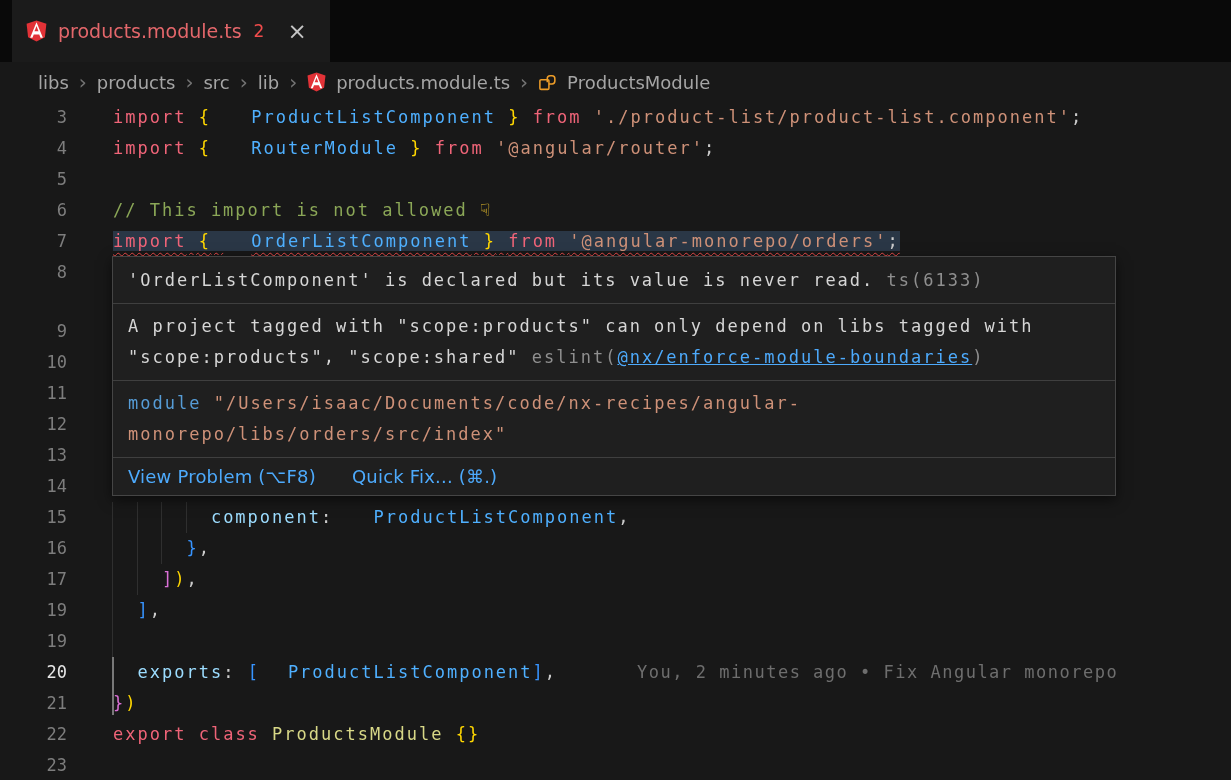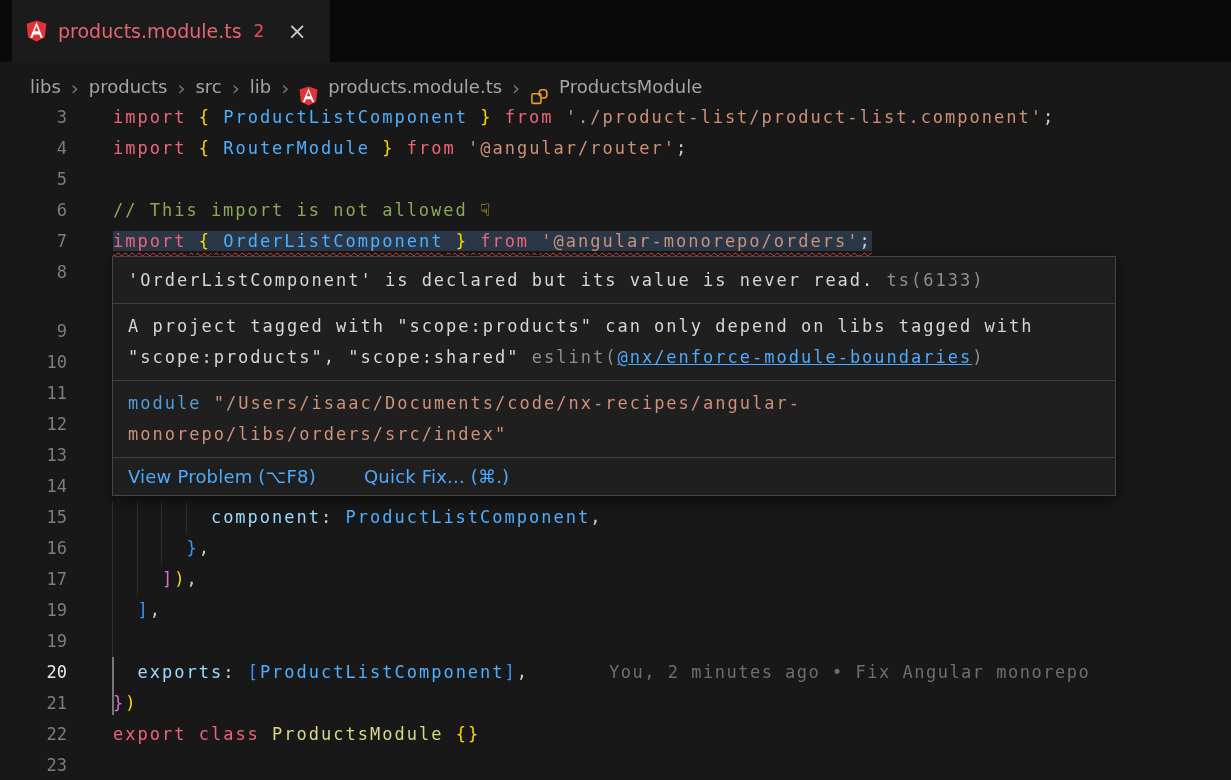--- a/index.html
+++ b/index.html
@@ -7,59 +7,59 @@
 
   
   .tabbar { position:absolute; left:0; top:0; width:1231px; height:62px; background:var(--tabbarBg); }
   .tab { position:absolute; left:12px; top:0; height:62px; min-width:318px; background:var(--tabBg);
          display:flex; align-items:center; padding:0 16px 0 14px; gap:11px; cursor:pointer; }
   .tab-title { color:var(--tabTitle); font-size:19px; }
   .tab-badge { color:var(--errorRed); font-size:17px; margin-left:1px; }
   .tab-close { color:#c5c5c5; font-size:23px; line-height:23px; margin-left:12px; cursor:pointer; }
 
   
-  .breadcrumbs { position:absolute; top:76px; left:0; width:1231px; height:40px; background:var(--editorBg);
-                 display:flex; padding-left:30px; gap:10px;
+  .breadcrumbs { position:absolute; top:62px; left:0; width:1231px; height:40px; background:var(--editorBg);
+                 display:flex; align-items:center; padding-left:38px; gap:10px;
                  color:var(--breadcrumbFg); font-size:18px; }
   .bc-item { cursor:pointer; white-space:nowrap; }
   .bc-sep { color:#737373; font-size:20px; }
   .bc-icon { display:inline-flex; align-items:center; }
 
   
   .editor { position:absolute; top:102px; left:0; width:1231px; height:678px;
             font-family:"DejaVu Sans Mono","DejaVu Sans",monospace; font-size:17px; letter-spacing:2px; }
   .line { display:flex; height:31px; line-height:31px; white-space:pre; }
   .line-spacer { height:28px; }
   .num { width:67px; text-align:right; color:var(--lineNum); flex:none; letter-spacing:0; cursor:pointer; }
   .num.active { color:var(--lineNumActive); }
   .txt { margin-left:46px; color:var(--fg); }
   .sqwrap { background:var(--hlBg); text-decoration:underline wavy var(--errorRed);
             text-decoration-thickness:1.2px; text-underline-offset:5px; }
   .blame { color:var(--blame); margin-left:80px; letter-spacing:1.5px; }
 
-  .tk-kw{color:var(--kw);} .tk-comp{color:var(--comp);} .tk-prop{color:var(--prop);text-align:right;}
+  .tk-kw{color:var(--kw);} .tk-comp{color:var(--comp);margin-left:28px;} .tk-prop{color:var(--prop);text-align:right;}
   .tk-str{color:var(--str);} .tk-cmt{color:var(--cmt);} .tk-cls{color:var(--cls);}
   .tk-b1{color:var(--b1);} .tk-b2{color:var(--b2);} .tk-b3{color:var(--b3);}
   .tk-emoji{color:var(--emoji);}
 
   .iguide { position:absolute; width:1px; background:rgba(255,255,255,0.10); }
   .iguide.bright { width:2px; background:rgba(255,255,255,0.42); }
 
   
   .hover-popup { position:absolute; left:112px; top:154px; width:1004px; z-index:10;
                  background:var(--popupBg); border:1px solid var(--popupBorder);
                  box-shadow:0 4px 12px rgba(0,0,0,0.55); color:#d6d6d6; }
   .hv-row { padding:7px 15px; line-height:31px; }
   .hv-row.first { padding:0 15px; height:46px; line-height:46px; white-space:nowrap; }
   .hv-sep { height:1px; background:#3f3f3f; }
   .hv-code { color:var(--grayText); }
   .hv-link { color:var(--accentBlue); text-decoration:underline; cursor:pointer; }
   .hv-mod-kw { color:var(--moduleKw); }
   .hv-path { color:var(--str); }
-  .hv-actions { height:37px; display:flex; align-items:center; gap:48px; padding:0 15px;
+  .hv-actions { height:37px; display:flex; align-items:center; gap:36px; padding:0 15px;
                 font-family:"DejaVu Sans","Liberation Sans",sans-serif; font-size:18px; letter-spacing:0.2px; }
   .hv-action { color:var(--accentBlue); cursor:pointer; }
 </style>
 </head>
 <body>
 
 <div class="tabbar">
   <div class="tab">
     <span class="bc-icon">
       <svg viewBox="0 0 250 262" width="21" height="22" aria-hidden="true">

